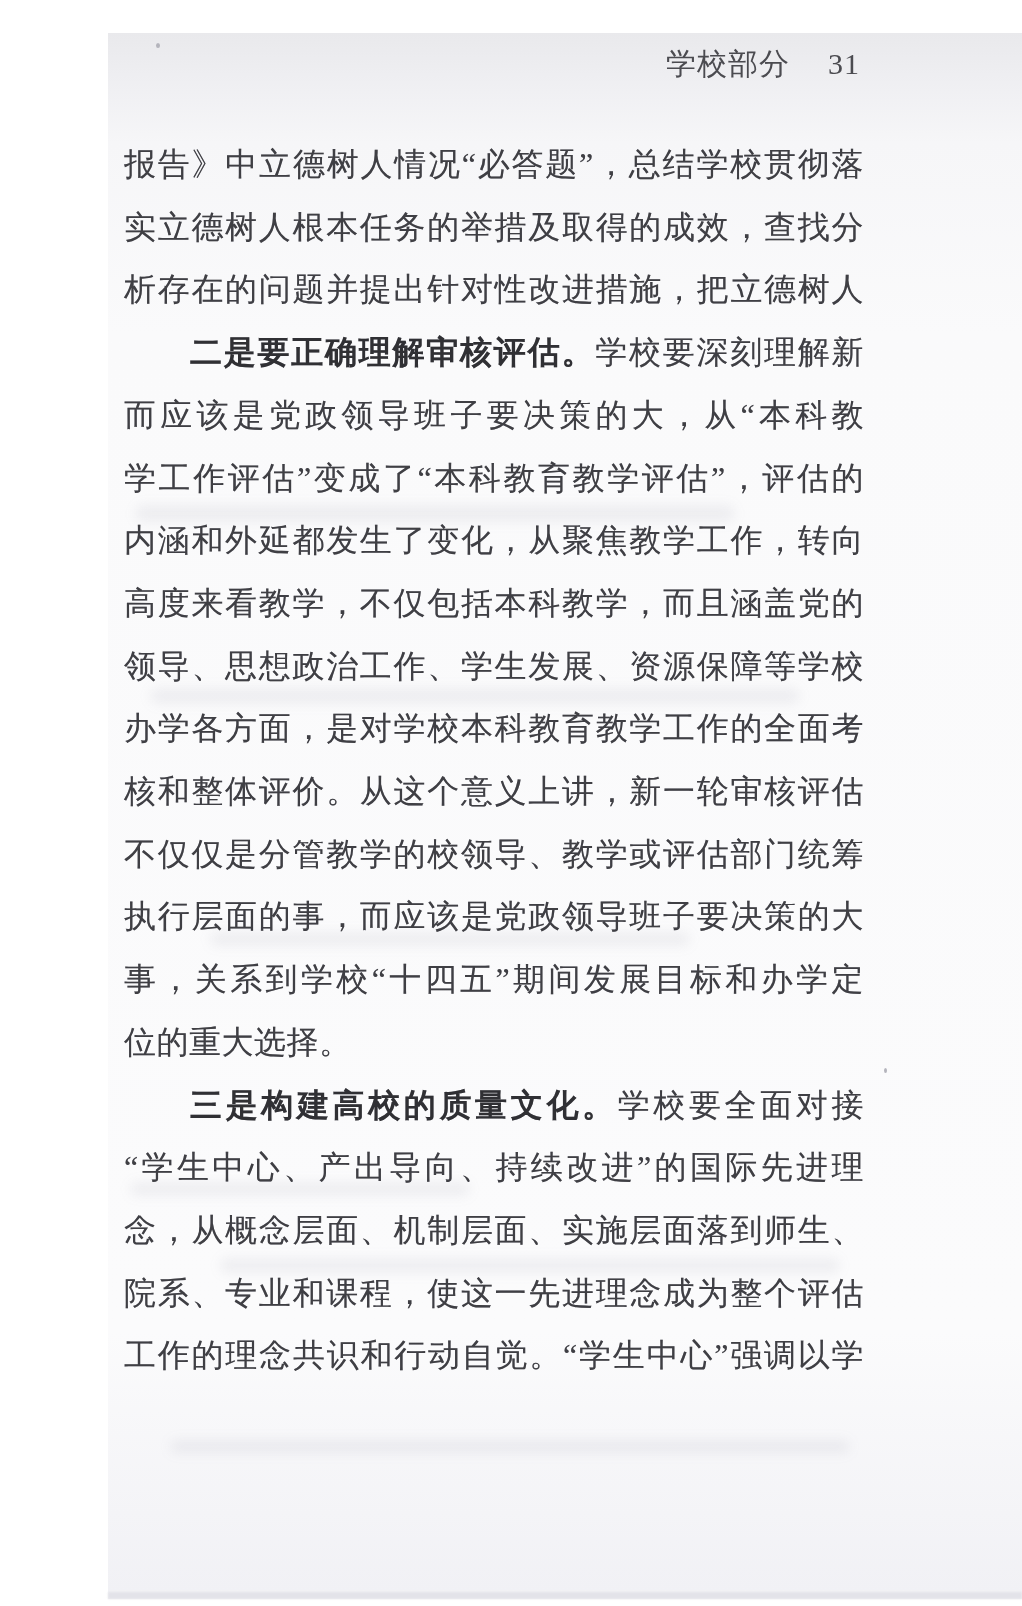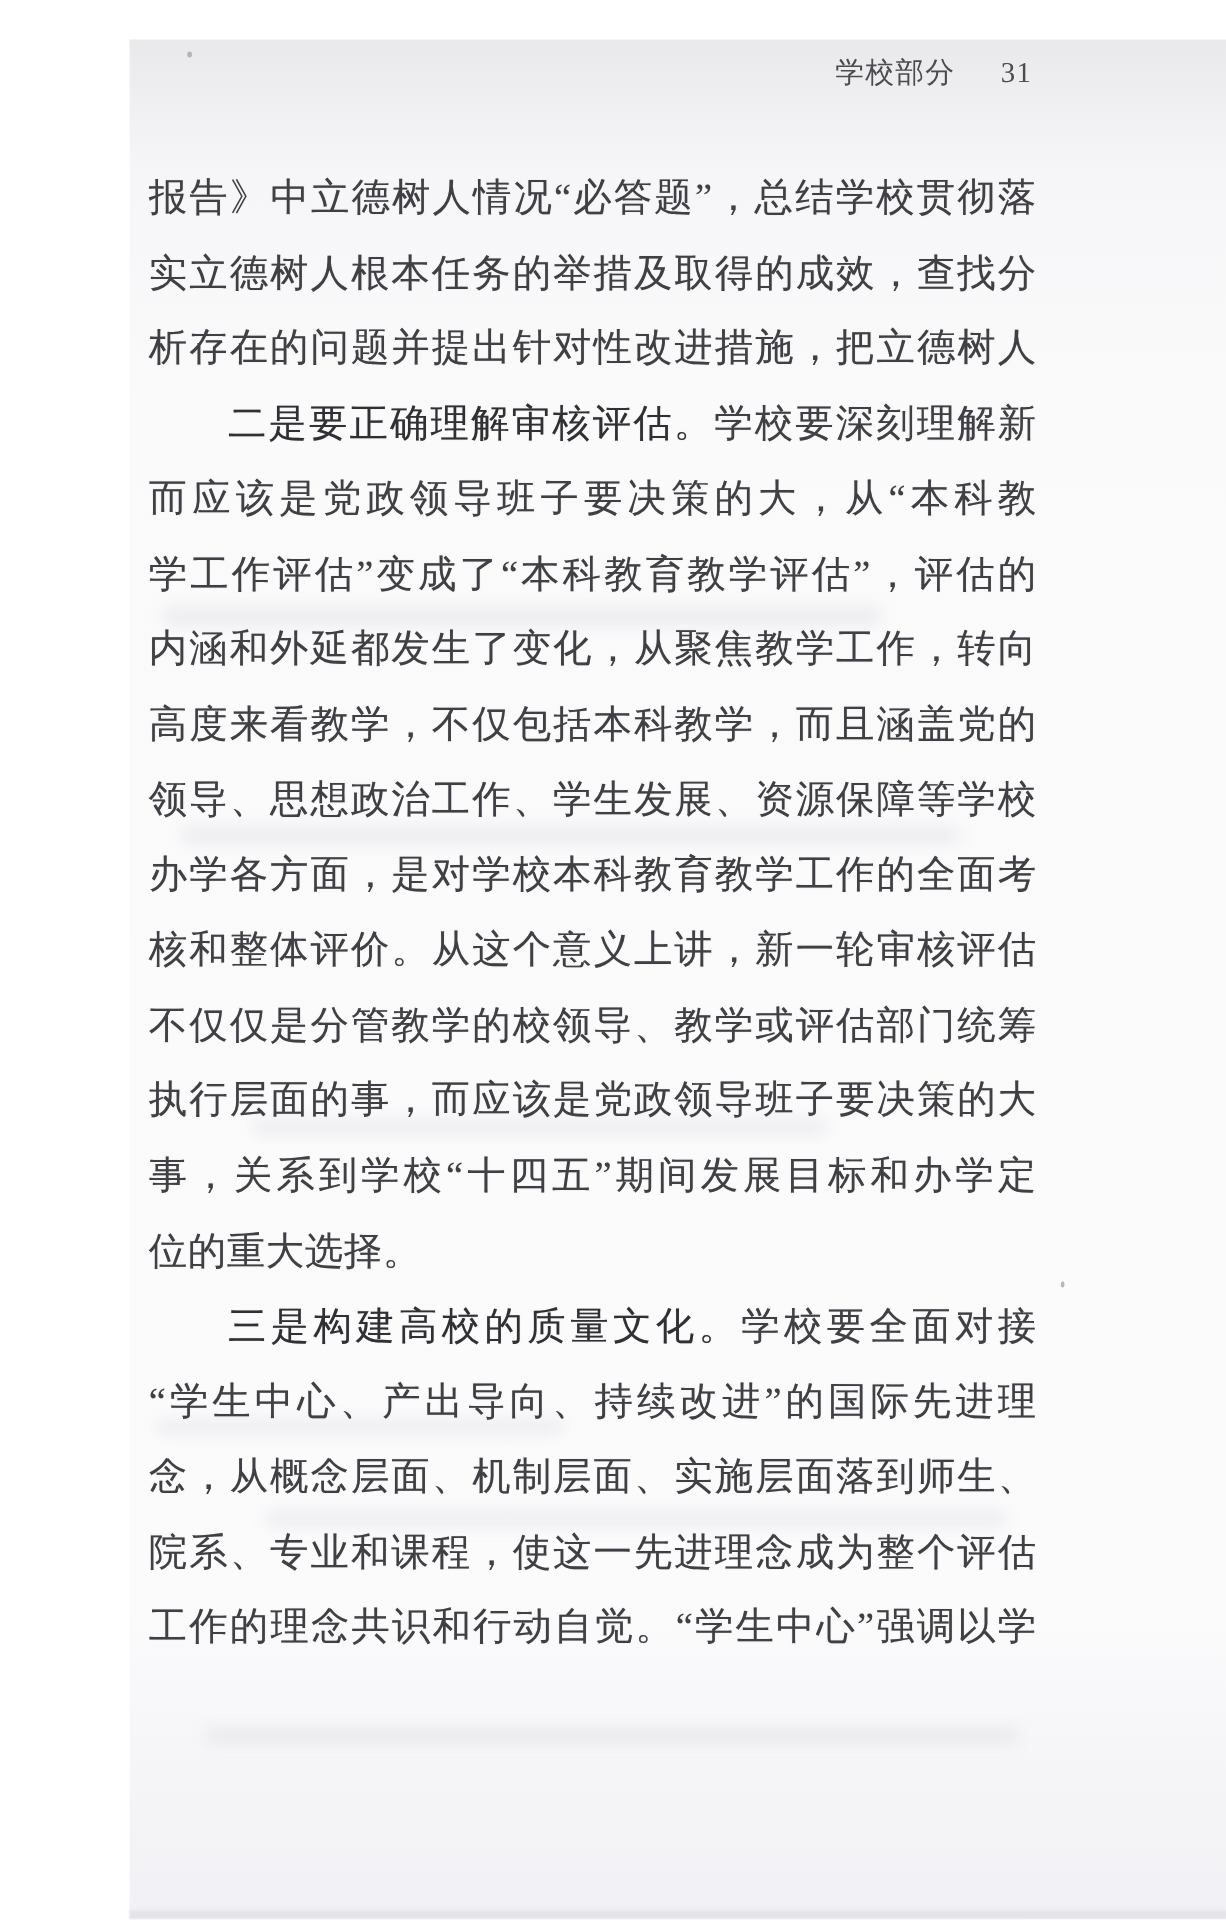--- a/index.html
+++ b/index.html
@@ -20,34 +20,34 @@
       #e9e9ec 0px, #efeff2 50px, #f6f6f8 110px,
       #fafafb 300px, #fbfbfc 1300px, #f4f4f7 1480px, #f1f1f5 1560px);
   }
   .bottom-edge {
     position:absolute; left:108px; top:1592px; width:914px; height:7px;
     background:#e1e1e7; filter:blur(1px); opacity:.85;
   }
   .running-head {
     position:absolute; top:44px; left:124px; width:736px;
     display:flex; justify-content:flex-end; align-items:baseline; gap:38px;
-    font-size:24px; color:#4b4b50; letter-spacing:1px;
+    font-size:30px; color:#4b4b50; letter-spacing:1px;
   }
   .body-text {
     position:absolute; top:133px; left:124px; width:740px;
     font-size:32px; line-height:62.7px; color:#3f3f44;
     letter-spacing:.5px;
     text-shadow:0 0 .6px rgba(90,90,100,.5);
   }
   .line { text-align:justify; text-align-last:justify; white-space:nowrap\9; }
   .line.short { text-align-last:left; }
   .line.indent { text-indent:66px; }
   .lead {
     font-family:"Liberation Sans","DejaVu Sans",sans-serif;
-    font-weight:400; color:#303034;
+    font-weight:700; color:#303034;
   }
   
   .smudge {
     position:absolute; background:rgba(115,115,135,.09);
     filter:blur(6px); border-radius:10px; pointer-events:none;
   }
   .speck {
     position:absolute; background:#b4b4bc; border-radius:50%;
     filter:blur(.5px); pointer-events:none;
   }

